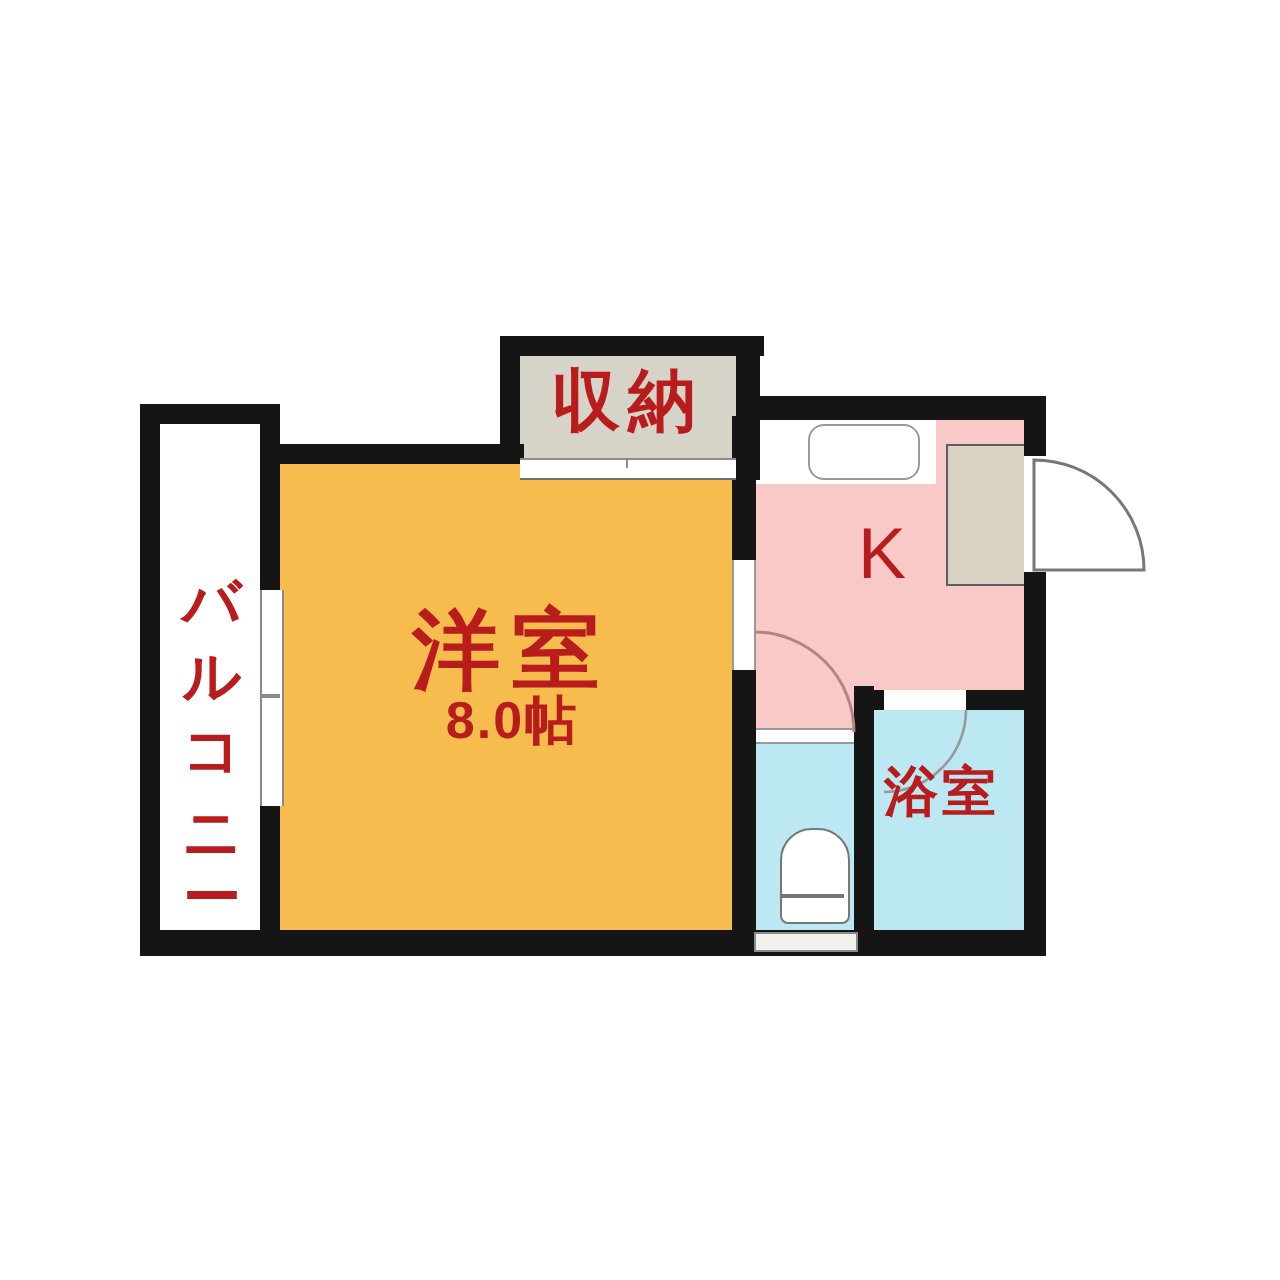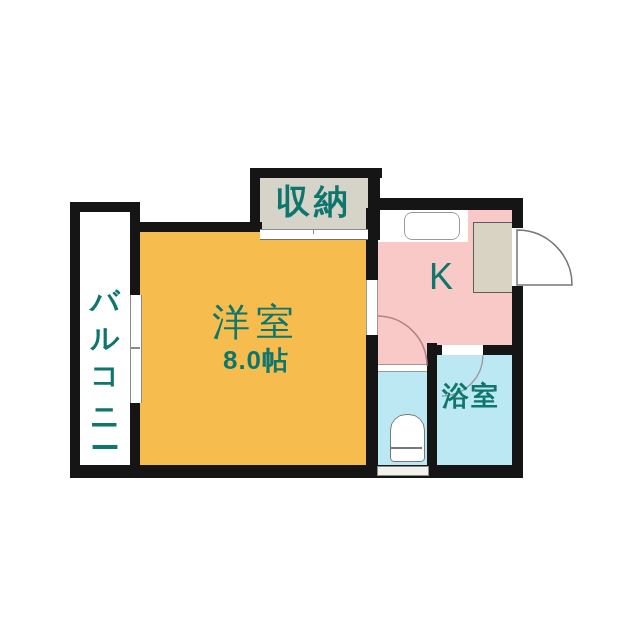--- a/index.html
+++ b/index.html
@@ -20,23 +20,23 @@
   .window{background:#ffffff;border-left:1px solid #8a8a8a;border-right:1px solid #8a8a8a;z-index:4;}
   .sink{background:#ffffff;border:1px solid #9a9a9a;border-radius:8px;z-index:2;}
   .cabinet{background:#D9D3C3;border:1px solid #5d5d5d;z-index:2;}
   .toilet-bowl{background:#ffffff;border:1.5px solid #777;border-radius:16px 16px 4px 4px;z-index:2;}
   .toilet-seatline{background:#777;height:1.5px;z-index:2;}
   .toilet-base{background:#f2f2ec;border:1px solid #8a8a8a;z-index:4;}
   .divider{background:#ffffff;border-top:1px solid #9a9a9a;border-bottom:1px solid #9a9a9a;z-index:2;}
   .tick{background:#8a8a8a;z-index:5;}
   svg.doors{position:absolute;left:0;top:0;z-index:5;}
   
-  .label{position:absolute;color:#0f766e;z-index:6;text-align:center;line-height:1.05;}
+  .label{position:absolute;color:#b91c1c;z-index:6;text-align:center;line-height:1.05;}
   .lbl-closet {font-size:34px;font-weight:600;letter-spacing:4px;}
-  .lbl-room   {font-size:38px;font-weight:400;letter-spacing:6px;}
+  .lbl-room   {font-size:44px;font-weight:700;letter-spacing:6px;}
   .lbl-size   {font-size:26px;font-weight:700;letter-spacing:1px;}
   .lbl-k      {font-size:36px;font-weight:500;}
   .lbl-bath   {font-size:27px;font-weight:600;letter-spacing:2px;}
   .lbl-balcony{font-size:29px;font-weight:600;writing-mode:vertical-rl;text-orientation:mixed;
                letter-spacing:8px;}
 </style>
 </head>
 <body>
 
 <div id="stage">

